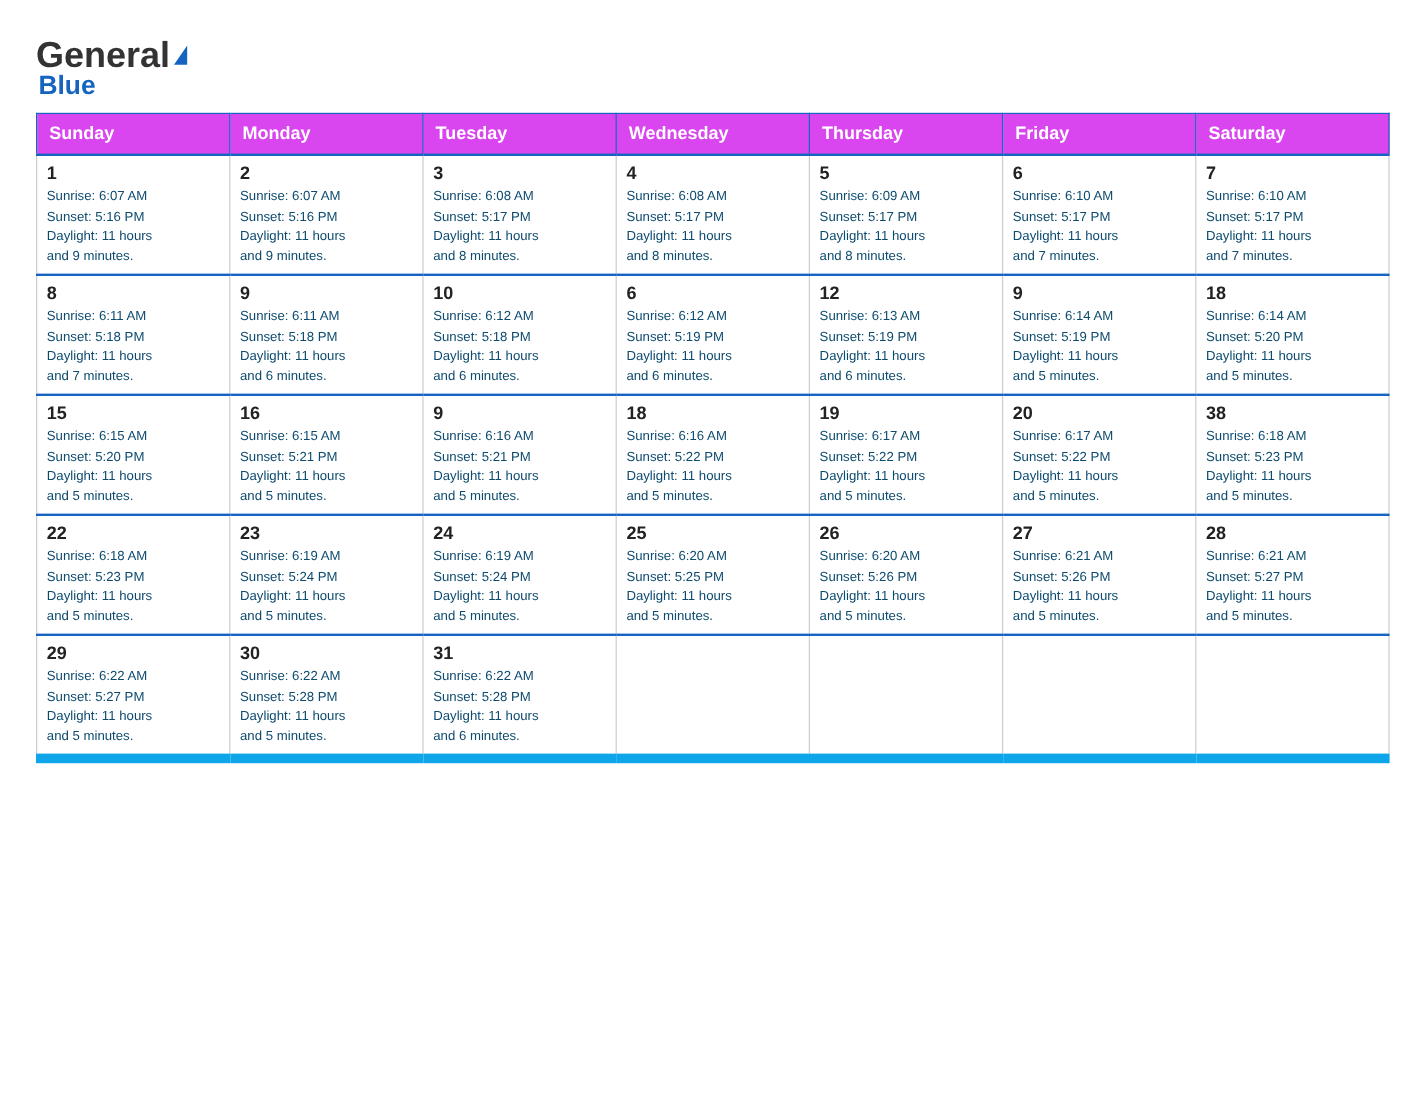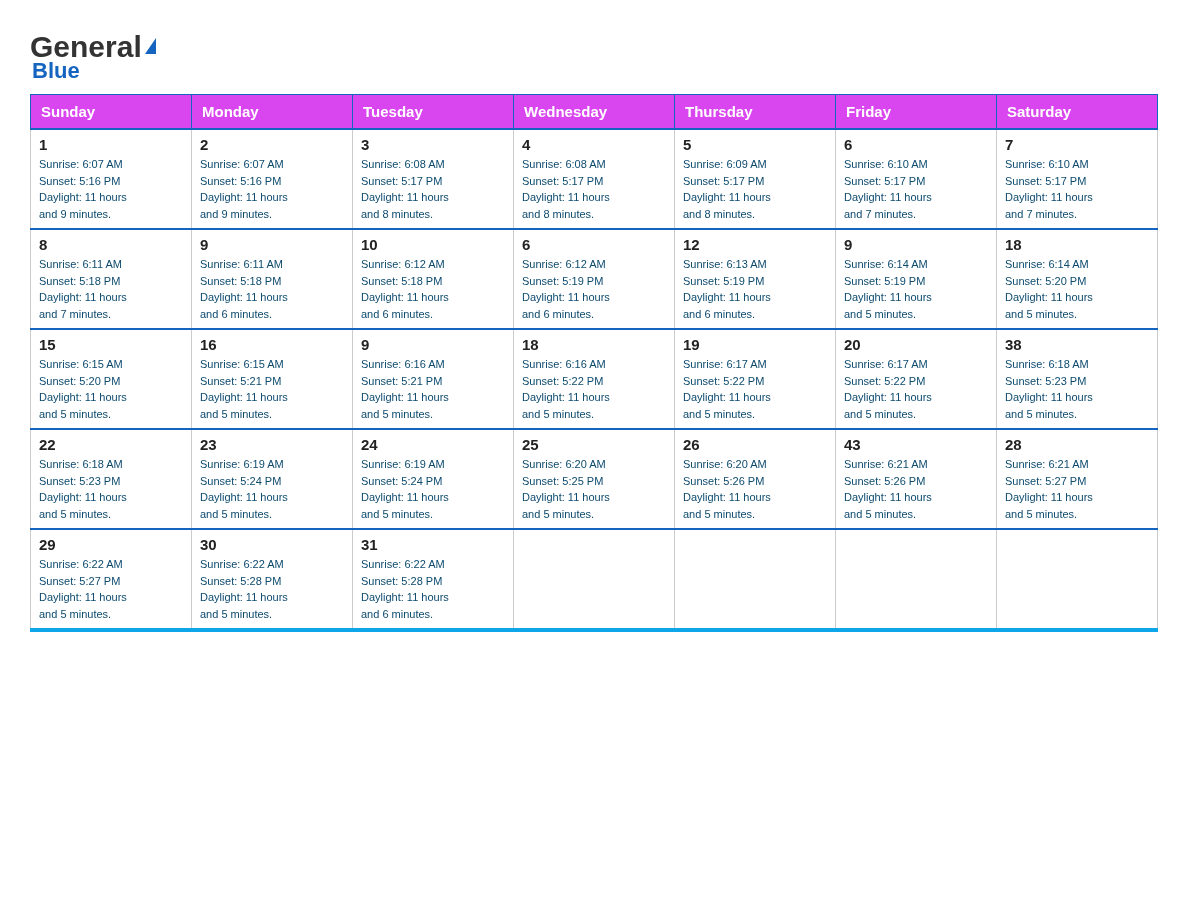--- a/index.html
+++ b/index.html
@@ -66,21 +66,21 @@
       color: #222;
       display: block;
       margin-bottom: 3px;
     }
     .calendar td .day-info {
       font-size: 11px;
       color: #0c4a6e;
       line-height: 1.5;
     }
     .calendar tr:last-child td {
-      border-bottom: 4px solid #0ea5e9;
+      border-bottom: 8px solid #0ea5e9;
     }
     .calendar thead tr th:first-child {
       border-top-left-radius: 0;
     }
     .week-row td {
       border-top: 2px solid #1565c0;
     }
     .empty-cell {
       background: #fff;
     }
@@ -220,21 +220,21 @@
         </td>
         <td>
           <span class="day-num">25</span>
           <div class="day-info">Sunrise: 6:20 AM<br>Sunset: 5:25 PM<br>Daylight: 11 hours<br>and 5 minutes.</div>
         </td>
         <td>
           <span class="day-num">26</span>
           <div class="day-info">Sunrise: 6:20 AM<br>Sunset: 5:26 PM<br>Daylight: 11 hours<br>and 5 minutes.</div>
         </td>
         <td>
-          <span class="day-num">43</span>
+          <span class="day-num">27</span>
           <div class="day-info">Sunrise: 6:21 AM<br>Sunset: 5:26 PM<br>Daylight: 11 hours<br>and 5 minutes.</div>
         </td>
         <td>
           <span class="day-num">28</span>
           <div class="day-info">Sunrise: 6:21 AM<br>Sunset: 5:27 PM<br>Daylight: 11 hours<br>and 5 minutes.</div>
         </td>
       </tr>
       <tr class="week-row">
         <td>
           <span class="day-num">29</span>

